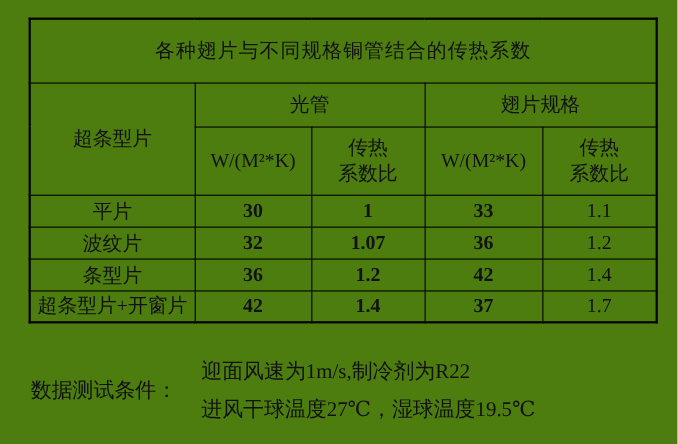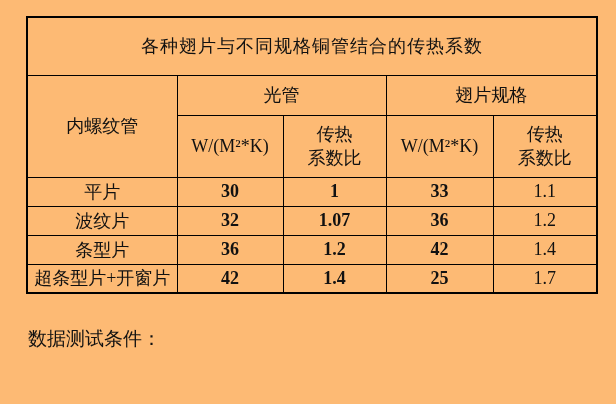--- a/index.html
+++ b/index.html
@@ -1,21 +1,21 @@
 <!DOCTYPE html>
 <html><head>
 <meta charset="utf-8">
 <style>
   * { box-sizing: border-box; }
   html, body { margin: 0; padding: 0; background: #ffffff; }
   .canvas {
     position: relative;
     width: 616px;
     height: 404px;
-    background: #fdba74;
+    background: #4d7c0f;
     color: #111111;
     font-family: "Liberation Serif", "DejaVu Serif", serif;
     overflow: hidden;
   }
   table.heat-table {
     position: absolute;
     left: 26px;
     top: 16px;
     width: 570px;
     border-collapse: collapse;
@@ -65,21 +65,21 @@
       <col style="width:103px">
       <col style="width:107px">
       <col style="width:104px">
     </colgroup>
     <tbody>
       <tr class="title-row">
         <td colspan="5" class="title-cell">各种翅片与不同规格铜管结合的传热系数</td>
       </tr>
 
       <tr class="group-row">
-        <td rowspan="2">内螺纹管</td>
+        <td rowspan="2">超条型片</td>
         <td colspan="2">光管</td>
         <td colspan="2">翅片规格</td>
       </tr>
 
       <tr class="sub-row">
         <td>W/(M²*K)</td>
         <td class="two-line">
           <span>传热</span>
           <span>系数比</span>
         </td>
@@ -111,23 +111,27 @@
         <td class="num">36</td>
         <td class="num">1.2</td>
         <td class="num">42</td>
         <td class="ratio">1.4</td>
       </tr>
 
       <tr class="data-row">
         <td class="fin-name">超条型片+开窗片</td>
         <td class="num">42</td>
         <td class="num">1.4</td>
-        <td class="num">25</td>
+        <td class="num">37</td>
         <td class="ratio">1.7</td>
       </tr>
     </tbody>
   </table>
 
   <div class="notes">
     <span class="note-label">数据测试条件：</span>
+    <div class="note-lines">
+      <div>迎面风速为1m/s,制冷剂为R22</div>
+      <div>进风干球温度27℃，湿球温度19.5℃</div>
+    </div>
   </div>
 
 </div>
 
 </body></html>

